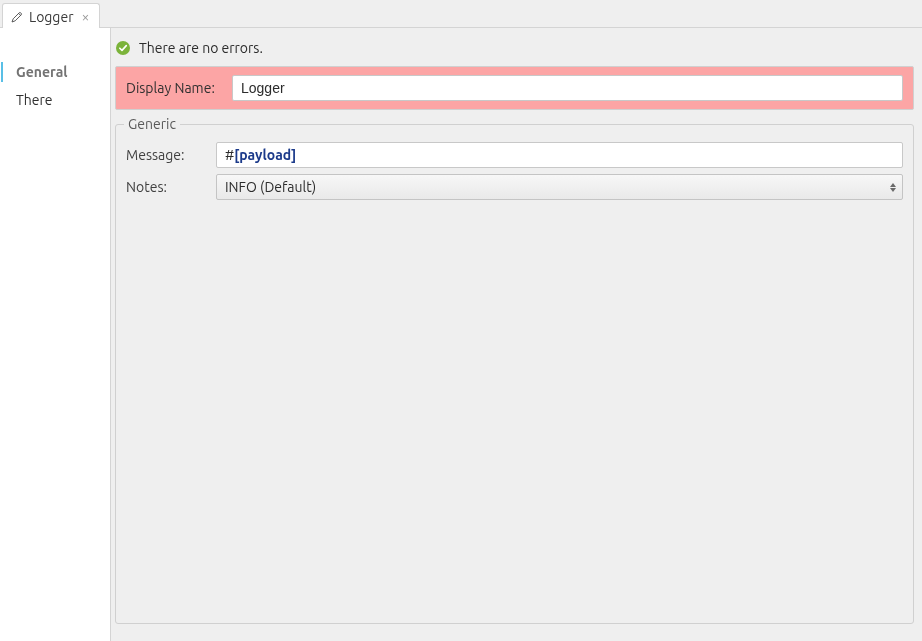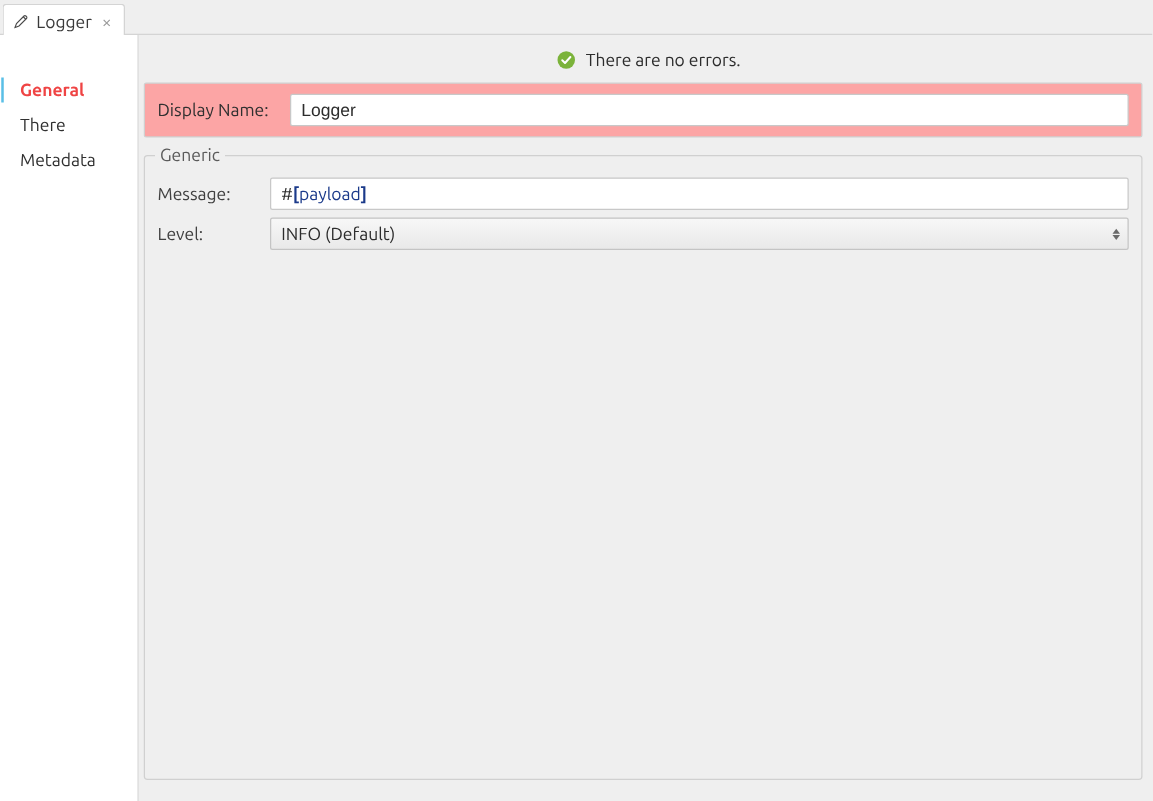--- a/index.html
+++ b/index.html
@@ -60,21 +60,21 @@
     }
     .nav-item {
       display: block;
       padding: 6px 14px 6px 16px;
       font-size: 14px;
       color: #303030;
       cursor: pointer;
       position: relative;
     }
     .nav-item.selected {
-      color: #ef4444;
+      color: #737373;
       font-weight: bold;
     }
     .nav-item.selected::before {
       content: "";
       position: absolute;
       left: 1px;
       top: 4px;
       bottom: 4px;
       width: 2px;
       background: #59bfe6;
@@ -84,21 +84,20 @@
       background: #efefef;
       padding: 0;
       overflow: hidden;
     }
 
     .status-row {
       display: flex;
       align-items: center;
       gap: 8px;
       padding: 12px 0 10px 4px;
-      justify-content: center;
     }
     .status-row .ok-icon svg { display:block; }
     .status-row .status-text { color: #2c2c2c; font-size: 14px; }
 
     
     .display-name-block {
       background: #fca5a5;
       border: 1px solid #d0d0d0;
       border-radius: 2px;
       margin: 0 8px 6px 4px;
@@ -157,21 +156,21 @@
       font-size: 14px;
       color: #2c2c2c;
       width: 100%;
       display: flex;
       align-items: center;
       font-family: inherit;
       cursor: text;
     }
     .msg-field .hash { color: #2c2c2c; }
     .msg-field .bracket { color: #1b3a8a; font-weight: bold; }
-    .msg-field .token { color: #1b3a8a; font-weight: normal; }
+    .msg-field .token { color: #1b3a8a; font-weight: bold; }
 
     
     .select-wrap {
       position: relative;
       width: 100%;
     }
     .select {
       background: linear-gradient(#f7f7f7, #e9e9e9);
       border: 1px solid #c4c4c4;
       border-radius: 2px;
@@ -224,21 +223,20 @@
     <span class="tab-label">Logger</span>
     <span class="tab-close">×</span>
   </div>
 </div>
 
 <div class="body-grid">
 
   <nav class="left-nav">
     <a class="nav-item selected">General</a>
     <a class="nav-item">There</a>
-    <a class="nav-item">Metadata</a>
   </nav>
 
   <div class="main-pane">
 
     <div class="status-row">
       <span class="ok-icon">
         <svg width="16" height="16" viewBox="0 0 16 16">
           <circle cx="8" cy="8" r="7" fill="#7bb33a"></circle>
           <path d="M4.8 8.2 L7 10.4 L11.3 5.6" stroke="#ffffff" stroke-width="1.6" fill="none" stroke-linecap="round" stroke-linejoin="round"></path>
         </svg>
@@ -258,21 +256,21 @@
         <label>Message:</label>
         <div class="msg-field">
           <span class="hash">#</span>
             <span class="bracket">[</span>
             <span class="token">payload</span>
             <span class="bracket">]</span>
         </div>
       </div>
 
       <div class="form-row">
-        <label>Level:</label>
+        <label>Notes:</label>
         <div class="select-wrap">
           <div class="select">
             <span>INFO (Default)</span>
           </div>
           <div class="stepper">
             <div class="arrow up"></div>
             <div class="arrow down"></div>
           </div>
         </div>
       </div>

